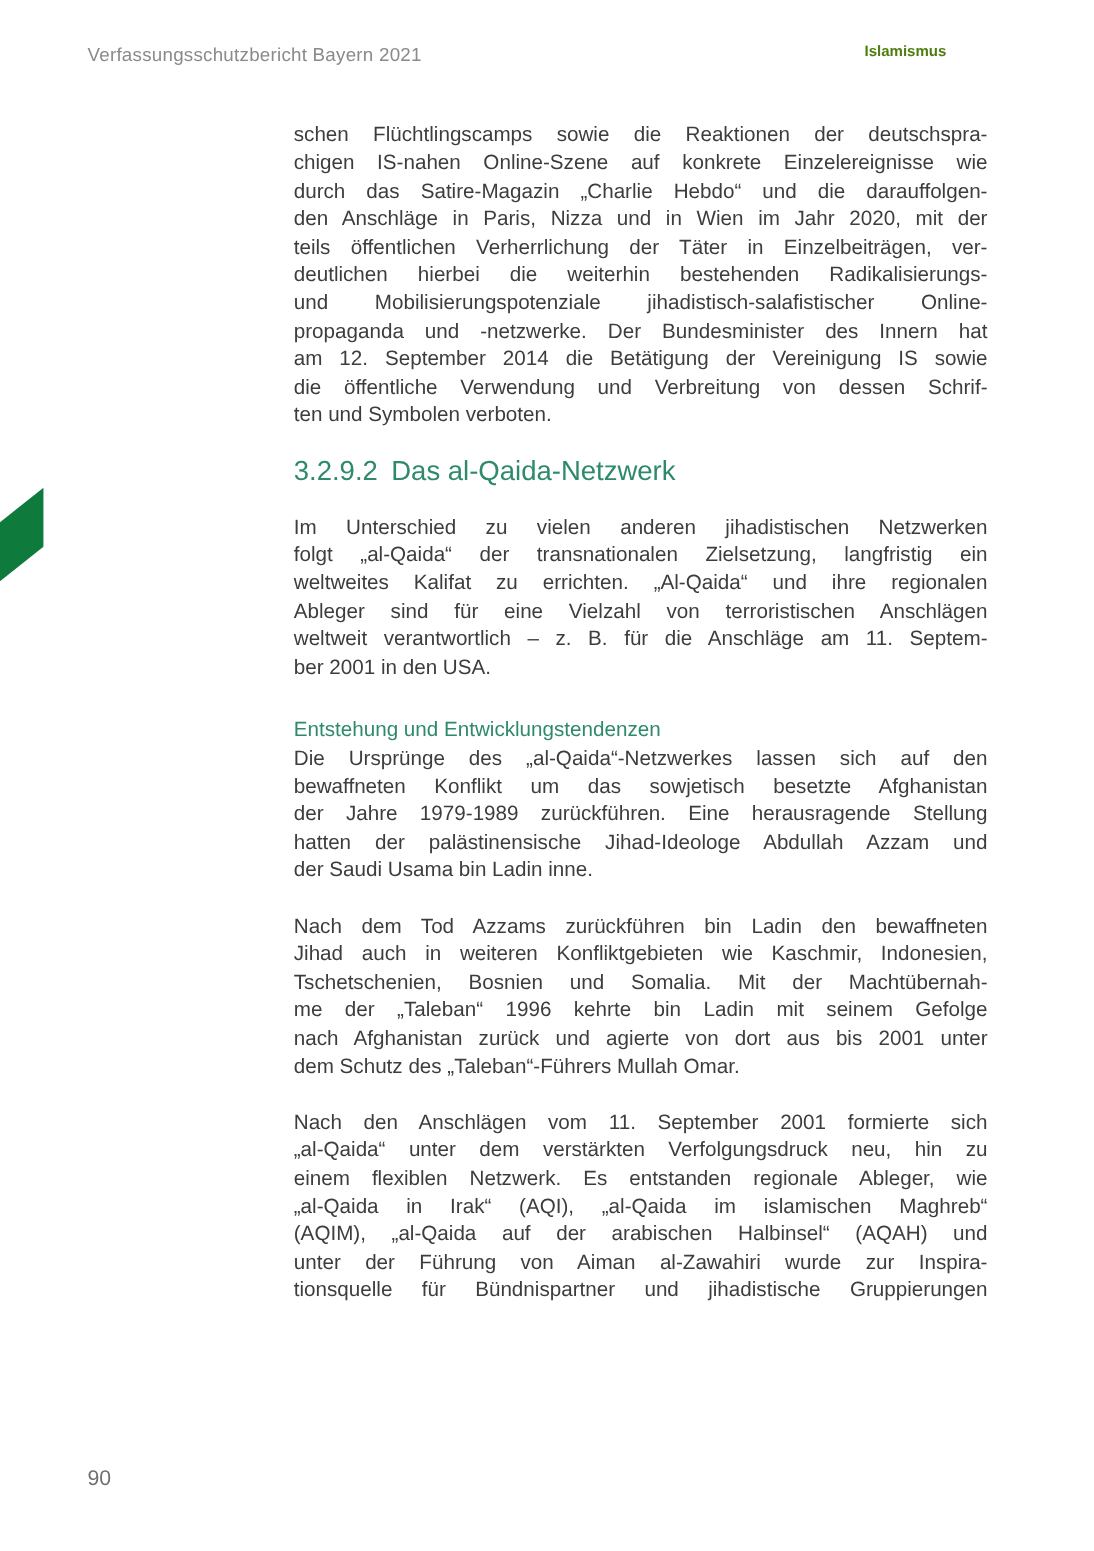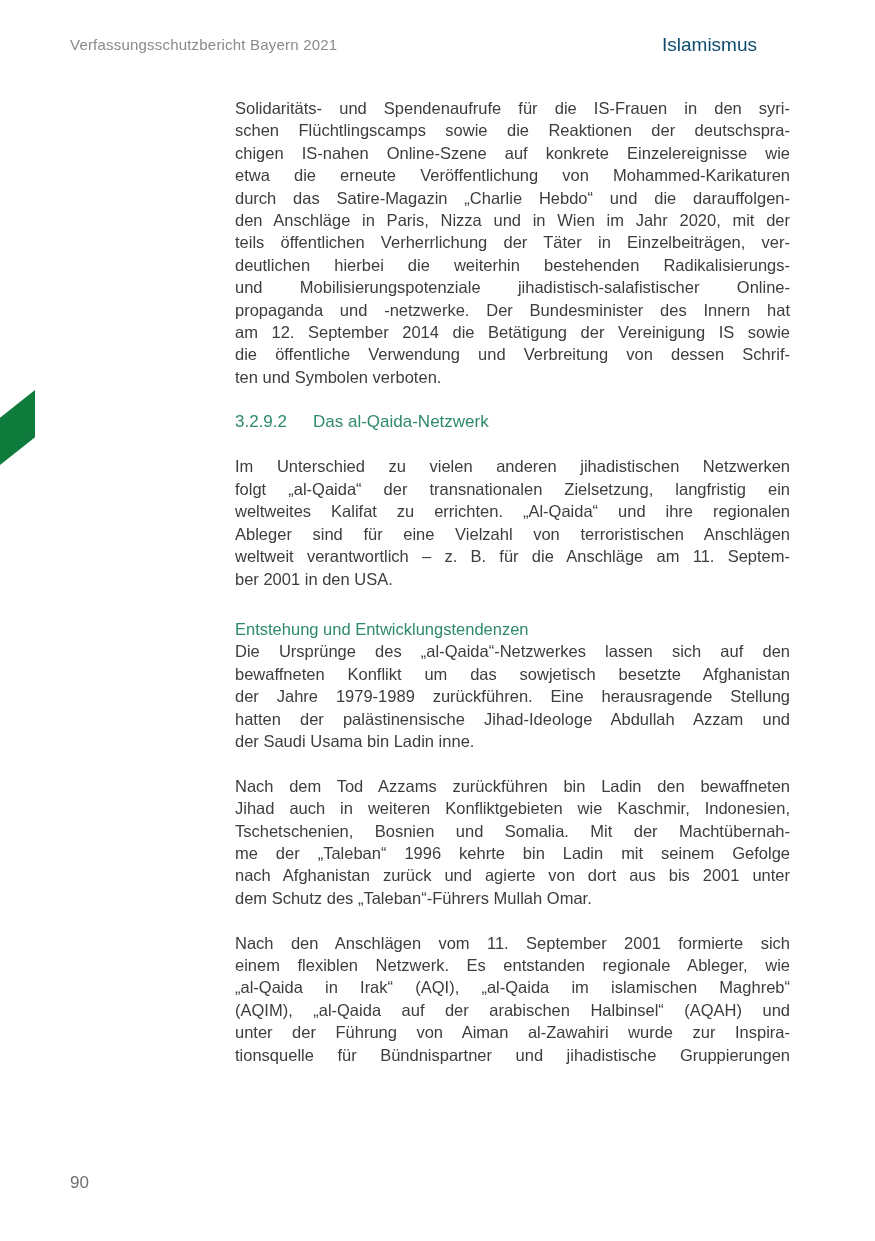--- a/index.html
+++ b/index.html
@@ -6,36 +6,36 @@
   .page {
     position:relative; width:875px; height:1241px; background:#ffffff;
     font-family:"Liberation Sans", sans-serif; overflow:hidden;
   }
   .header-left {
     position:absolute; left:70px; top:36px;
     font-size:15px; color:#8a8a8a; letter-spacing:0.2px;
   }
   .header-right {
     position:absolute; right:118px; top:34px;
-    font-size:19px; font-weight:400; color:#0c4a6e;
+    font-size:12px; font-weight:700; color:#4d7c0f;
   }
   .marker {
     position:absolute; left:0; top:390px; width:35px; height:75px;
     background:#0e7b3d;
     clip-path:polygon(0 37%, 100% 0, 100% 63%, 0 100%);
   }
   .content {
     position:absolute; left:235px; top:97px; width:555px;
     font-size:16.5px; line-height:22.4px; color:#3d3d3d;
   }
   .para { margin:0 0 22.4px 0; }
   .line { text-align:justify; text-align-last:justify; white-space:normal; }
   .line-last { text-align-last:left; }
   .section-heading {
-    color:#2e8a68; font-size:17px; line-height:22.4px; margin:0 0 22.4px 0;
+    color:#2e8a68; font-size:22px; line-height:22.4px; margin:0 0 22.4px 0;
     font-weight:400;
   }
   .section-heading .num { display:inline-block; width:78px; }
   .subheading { color:#2e8a68; font-size:16.5px; line-height:22.4px;margin-top:28px; }
   .pagenum {
     position:absolute; left:70px; top:1173px;
     font-size:17px; color:#707070;text-align:right;
   }
 </style>
 </head>
@@ -45,24 +45,22 @@
 
   <div class="header-left">Verfassungsschutzbericht Bayern 2021</div>
 
   <div class="header-right">Islamismus</div>
 
   <div class="marker"></div>
 
   <div class="content">
 
     <div class="para">
-        <div class="line">Solidaritäts- und Spendenaufrufe für die IS-Frauen in den syri-</div>
         <div class="line">schen Flüchtlingscamps sowie die Reaktionen der deutschspra-</div>
         <div class="line">chigen IS-nahen Online-Szene auf konkrete Einzelereignisse wie</div>
-        <div class="line">etwa die erneute Veröffentlichung von Mohammed-Karikaturen</div>
         <div class="line">durch das Satire-Magazin „Charlie Hebdo“ und die darauffolgen-</div>
         <div class="line">den Anschläge in Paris, Nizza und in Wien im Jahr 2020, mit der</div>
         <div class="line">teils öffentlichen Verherrlichung der Täter in Einzelbeiträgen, ver-</div>
         <div class="line">deutlichen hierbei die weiterhin bestehenden Radikalisierungs-</div>
         <div class="line">und Mobilisierungspotenziale jihadistisch-salafistischer Online-</div>
         <div class="line">propaganda und -netzwerke. Der Bundesminister des Innern hat</div>
         <div class="line">am 12. September 2014 die Betätigung der Vereinigung IS sowie</div>
         <div class="line">die öffentliche Verwendung und Verbreitung von dessen Schrif-</div>
         <div class="line line-last">ten und Symbolen verboten.</div>
       </div>
@@ -94,20 +92,21 @@
         <div class="line">Nach dem Tod Azzams zurückführen bin Ladin den bewaffneten</div>
         <div class="line">Jihad auch in weiteren Konfliktgebieten wie Kaschmir, Indonesien,</div>
         <div class="line">Tschetschenien, Bosnien und Somalia. Mit der Machtübernah-</div>
         <div class="line">me der „Taleban“ 1996 kehrte bin Ladin mit seinem Gefolge</div>
         <div class="line">nach Afghanistan zurück und agierte von dort aus bis 2001 unter</div>
         <div class="line line-last">dem Schutz des „Taleban“-Führers Mullah Omar.</div>
       </div>
 
     <div class="para">
         <div class="line">Nach den Anschlägen vom 11. September 2001 formierte sich</div>
+        <div class="line">„al-Qaida“ unter dem verstärkten Verfolgungsdruck neu, hin zu</div>
         <div class="line">einem flexiblen Netzwerk. Es entstanden regionale Ableger, wie</div>
         <div class="line">„al-Qaida in Irak“ (AQI), „al-Qaida im islamischen Maghreb“</div>
         <div class="line">(AQIM), „al-Qaida auf der arabischen Halbinsel“ (AQAH) und</div>
         <div class="line">unter der Führung von Aiman al-Zawahiri wurde zur Inspira-</div>
         <div class="line">tionsquelle für Bündnispartner und jihadistische Gruppierungen</div>
       </div>
 
   </div>
 
   <div class="pagenum">90</div>

